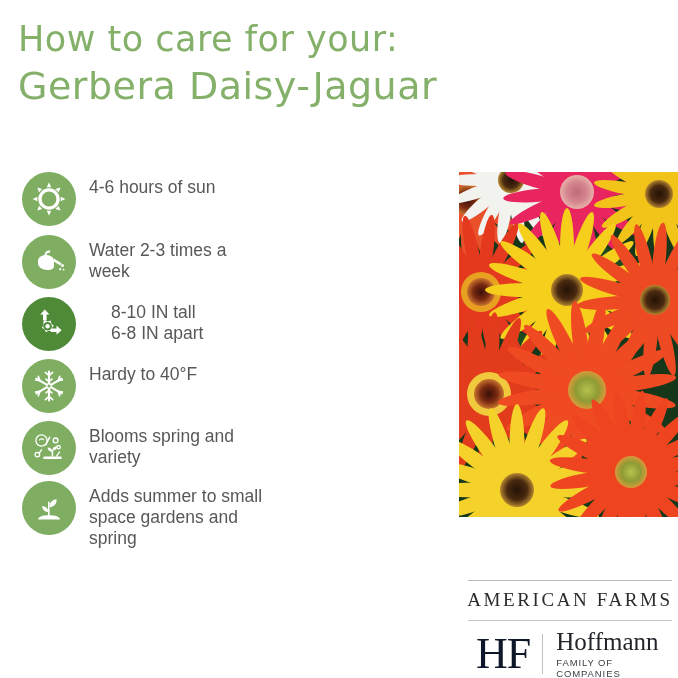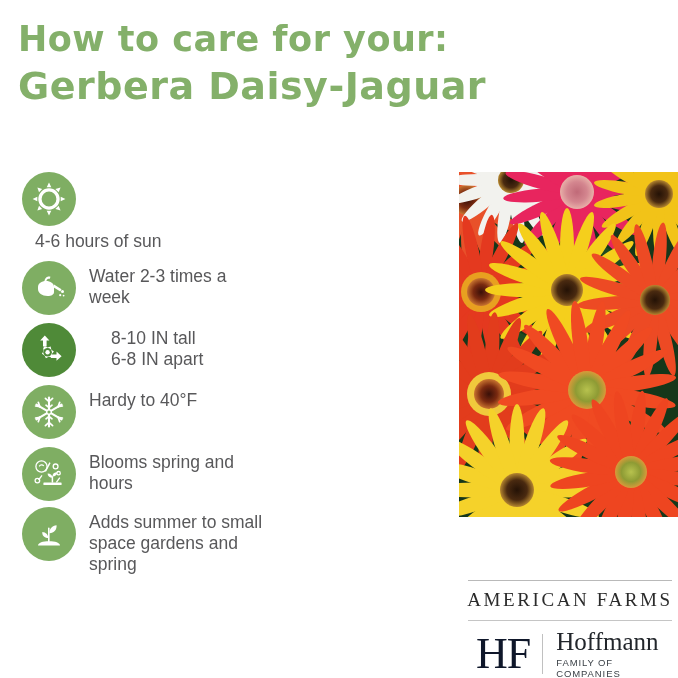--- a/index.html
+++ b/index.html
@@ -19,21 +19,21 @@
   
   #title-block {
     position: absolute;
     left: 18px;
     top: 16px;
     width: 560px;
   }
   .title-line {
     color: #84b06a;
     font-family: "DejaVu Sans", sans-serif;
-    font-weight: 700;
+    font-weight: 400;
     letter-spacing: 0.5px;
     white-space: nowrap;
   }
   #title-line-1 {
     font-size: 35px;
     line-height: 46px;
   }
   #title-line-2 {
     font-size: 38px;
     line-height: 48px;
@@ -68,21 +68,21 @@
     padding-left: 13px;
     padding-top: 5px;
     color: #58585a;
     font-size: 17.5px;
     line-height: 21px;
     font-family: "Liberation Sans", sans-serif;
   }
   .care-text .tl { display: block; }
 
   
-  #row-sun      { margin-bottom: 9px; flex-direction: column; }
+  #row-sun      { margin-bottom: 9px; }
   #row-water    { margin-bottom: 8px; }
   #row-spacing  { margin-bottom: 8px; gap: 22px; }
   #row-hardy    { margin-bottom: 8px; }
   #row-blooms   { margin-bottom: 6px; }
   #row-variety  { margin-bottom: 0; }
 
   
   #photo {
     position: absolute;
     left: 459px;
@@ -273,21 +273,21 @@
             <line x1="12.0" y1="20.4" x2="8.6" y2="25.0" stroke-width="1.3"></line>
             <path d="M22.4 27.6 L22.4 21.2" stroke-width="1.5"></path>
             <path d="M22.4 22.8 C19.4 22.8 17.6 21.0 17.6 18.6 C20.6 18.6 22.4 20.2 22.4 22.8 Z" fill="#ffffff" stroke="none"></path>
             <path d="M22.4 21.4 C25.4 21.4 27.2 19.6 27.2 17.2 C24.2 17.2 22.4 18.8 22.4 21.4 Z" fill="#ffffff" stroke="none"></path>
             <rect x="13.4" y="27.4" width="18.2" height="2.6" rx="0.6" fill="#ffffff" stroke="none"></rect>
           </g>
         </svg>
       </div>
       <div class="care-text">
         <span class="tl">Blooms spring and</span>
-        <span class="tl">hours</span>
+        <span class="tl">variety</span>
       </div>
     </div>
 
     <div class="care-row" id="row-variety">
       <div class="care-icon">
         <svg width="36" height="36" viewBox="0 0 36 36">
           <g fill="#ffffff">
             <path d="M17.0 27.5 L17.0 12.0 C17.0 11.3 18.6 11.3 18.6 12.0 L18.6 27.5 Z"></path>
             <path d="M18.4 17.0 C18.4 12.8 21.2 9.6 25.6 9.2 C25.9 13.6 23.2 17.0 18.4 17.2 Z"></path>
             <path d="M17.2 21.8 C17.2 18.6 14.9 16.2 11.3 15.9 C11.0 19.4 13.3 21.8 17.2 22.0 Z"></path>

